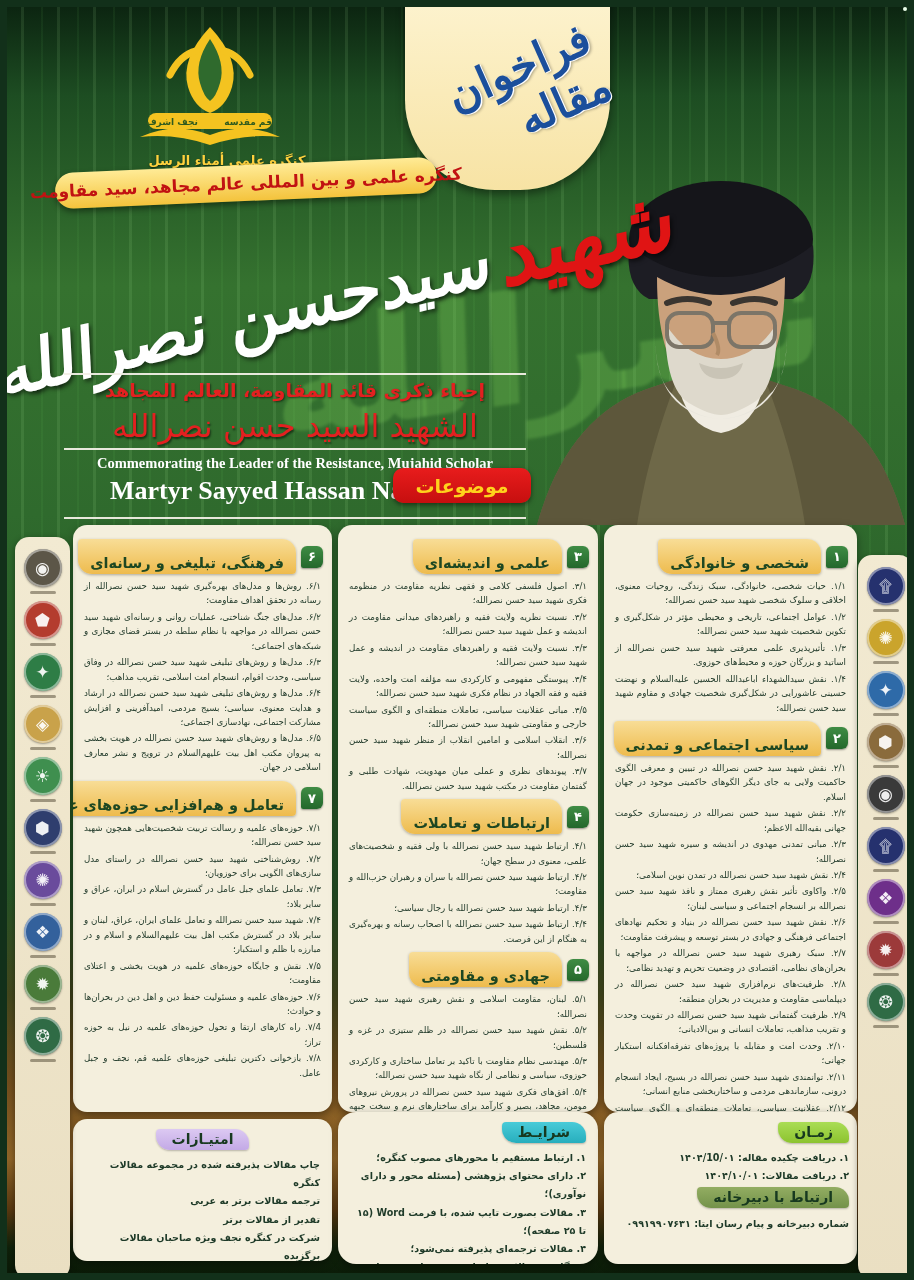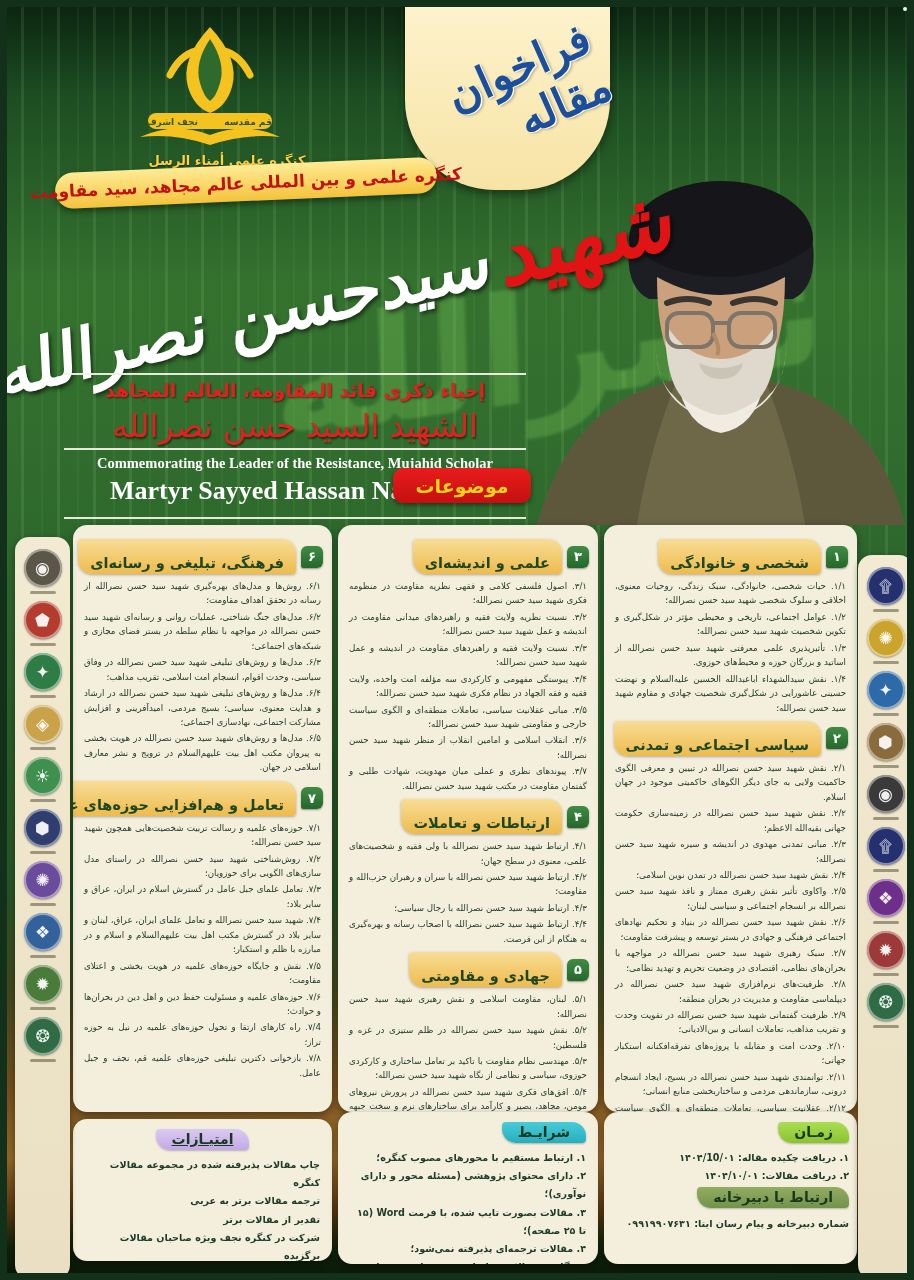--- a/index.html
+++ b/index.html
@@ -70,25 +70,25 @@
   .col-right{left:597px;top:518px;width:253px;height:587px;padding:8px 9px;}
   .sec-head{display:flex;align-items:center;gap:5px;margin:6px 0 5px;direction:rtl;}
   .sec-num{flex:0 0 auto;width:22px;height:22px;border-radius:6px 6px 6px 2px;background:linear-gradient(180deg,#3f8c44,#24682c);
     color:#fff;font-weight:bold;font-size:13px;display:flex;align-items:center;justify-content:center;
     box-shadow:0 1px 2px rgba(0,0,0,.4);}
   .sec-pill{background:linear-gradient(180deg,#f8dd96,#eebb4d);color:#1d4722;font-weight:bold;font-size:14.5px;
     padding:16px 12px 3px;border-radius:4px 14px 4px 14px;box-shadow:0 1px 3px rgba(0,0,0,.3);white-space:nowrap;}
   .sec-item{direction:rtl;text-align:justify;font-size:8.7px;line-height:1.66;color:#223b2b;margin:0 2px 2px;}
   
   .bot-left {left:66px; top:1112px;width:259px;height:142px;padding:8px 12px;}
-  .bot-mid  {left:331px;top:1105px;width:260px;height:152px;padding:8px 12px;}
+  .bot-mid  {left:331px;top:1105px;width:260px;height:152px;padding:8px 12px;border-radius:18px;}
   .bot-right{left:597px;top:1105px;width:253px;height:152px;padding:8px 8px;}
   .bot-pill{display:inline-block;font-weight:bold;font-size:14px;color:#17391f;padding:2px 16px 3px;
     border-radius:4px 14px 4px 14px;margin:2px 0 6px;box-shadow:0 1px 2px rgba(0,0,0,.25);}
-  .pill-purple{background:linear-gradient(180deg,#dcc9f2,#c3a9e6);text-decoration:underline;}
+  .pill-purple{background:linear-gradient(180deg,#dcc9f2,#c3a9e6);}
   .pill-teal{background:linear-gradient(180deg,#49cbd8,#27aebd);}
   .pill-green{background:linear-gradient(180deg,#aadd55,#8cc32f);}
   .pill-olive{background:linear-gradient(180deg,#93ad62,#73924a);}
   .bot-item{direction:rtl;text-align:right;font-size:9.6px;line-height:1.9;color:#1e3a28;font-weight:bold;}
   .contact-line{direction:rtl;text-align:right;font-size:9.6px;line-height:2.0;color:#1e3a28;font-weight:bold;}
   .contact-line .email{direction:ltr;unicode-bidi:embed;letter-spacing:1.5px;font-family:"Liberation Serif",serif;font-size:11px;}
   
   .sidebar{position:absolute;z-index:6;width:55px;background:linear-gradient(180deg,#f2ead2,#eadfc2);
     border-radius:14px;box-shadow:0 2px 6px rgba(0,0,0,.4);display:flex;flex-direction:column;align-items:center;
     padding:12px 0;box-sizing:border-box;gap:14px;}

